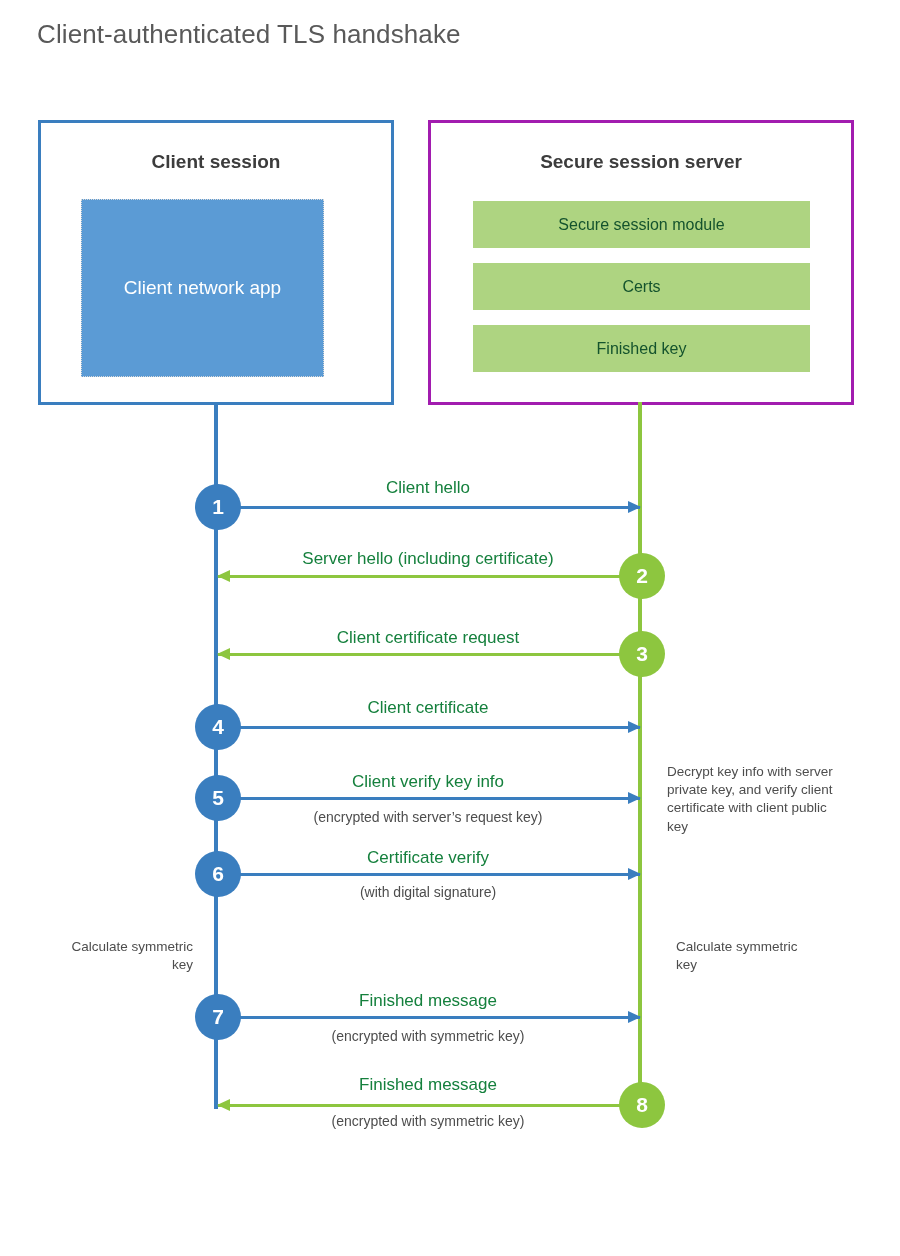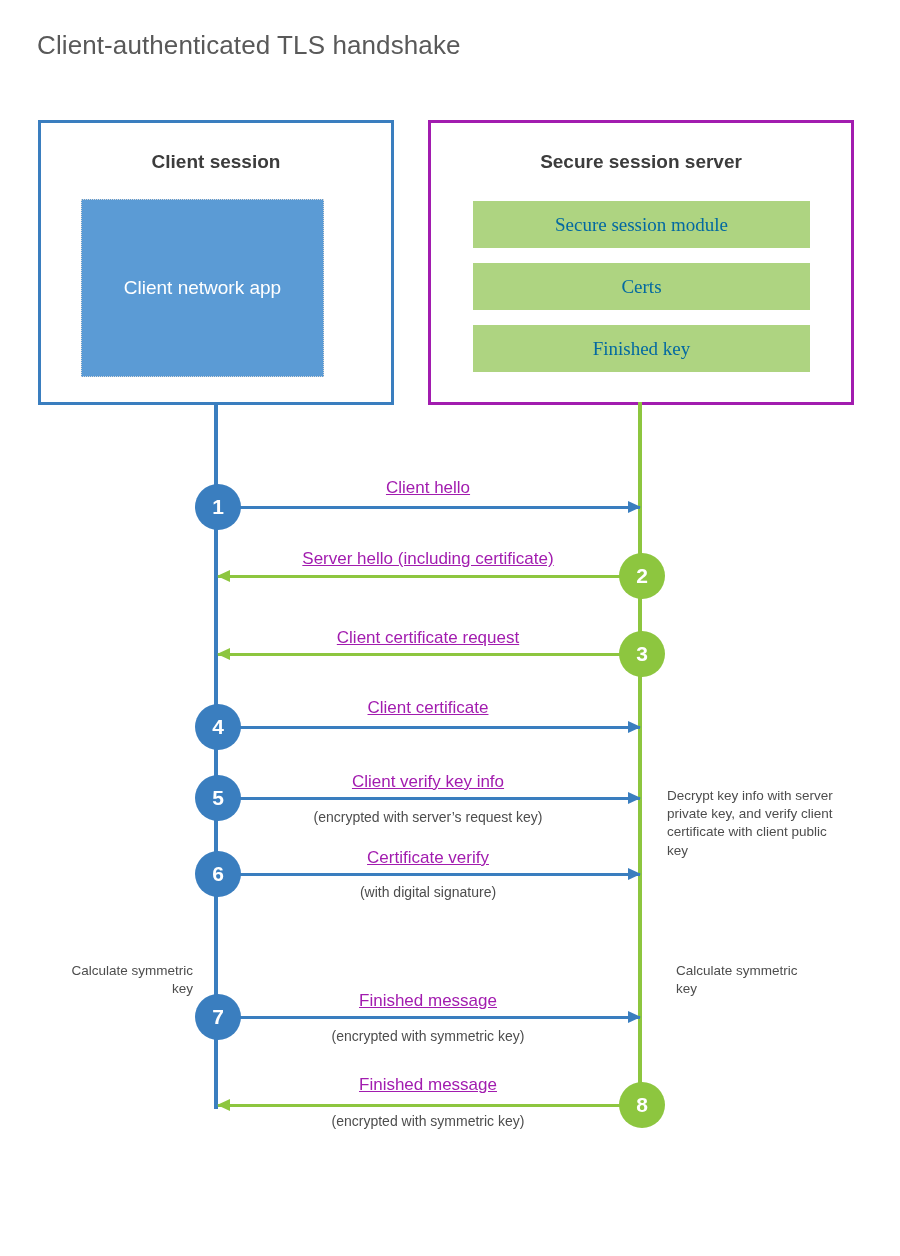--- a/index.html
+++ b/index.html
@@ -16,21 +16,21 @@
     width: 900px;
     height: 1256px;
     background: #ffffff;
     overflow: hidden;
   }
 
   
   .diagram-title {
     position: absolute;
     left: 37px;
-    top: 30px;
+    top: 19px;
     font-size: 26px;
     font-weight: 400;
     color: #595959;
     letter-spacing: 0.1px;
     white-space: nowrap;
   }
 
   
   .party-box {
     position: absolute;
@@ -89,24 +89,23 @@
     position: absolute;
     left: 42px;
     width: 337px;
     height: 47px;
     background: #aed481;
     display: flex;
     align-items: center;
     justify-content: center;
   }
   .server-bar-label {
-    color: #0369a1;
-    font-size: 19px;
+    color: #14532d;
+    font-size: 16px;
     font-weight: 400;
-    font-family: Liberation Serif, serif;
   }
   .server-bar.b0 { top: 78px; }
   .server-bar.b1 { top: 140px; }
   .server-bar.b2 { top: 202px; }
 
   
   .lifeline {
     position: absolute;
     width: 4px;
   }
@@ -163,41 +162,39 @@
     border-top: 6.5px solid transparent;
     border-bottom: 6.5px solid transparent;
     border-right: 13px solid #8dc63f;
   }
 
   
   .msg-label {
     position: absolute;
     text-align: center;
     font-size: 17px;
-    color: #a21caf;
+    color: #15803d;
     white-space: nowrap;
     transform: translateX(-50%);
-    text-decoration: underline;
   }
   .msg-sublabel {
     position: absolute;
     text-align: center;
     font-size: 14px;
     color: #4d4d4d;
     white-space: nowrap;
     transform: translateX(-50%);
   }
 
   
   .side-note {
     position: absolute;
     font-size: 13.5px;
     line-height: 1.35;
     color: #4d4d4d;
-    margin-top: 24px;
   }
   .side-note.right-align { text-align: right; }
   .side-note.left-align  { text-align: left; }
 </style>
 </head>
 <body>
 
 <div id="canvas">
 
   <div class="diagram-title">Client-authenticated TLS handshake</div>

